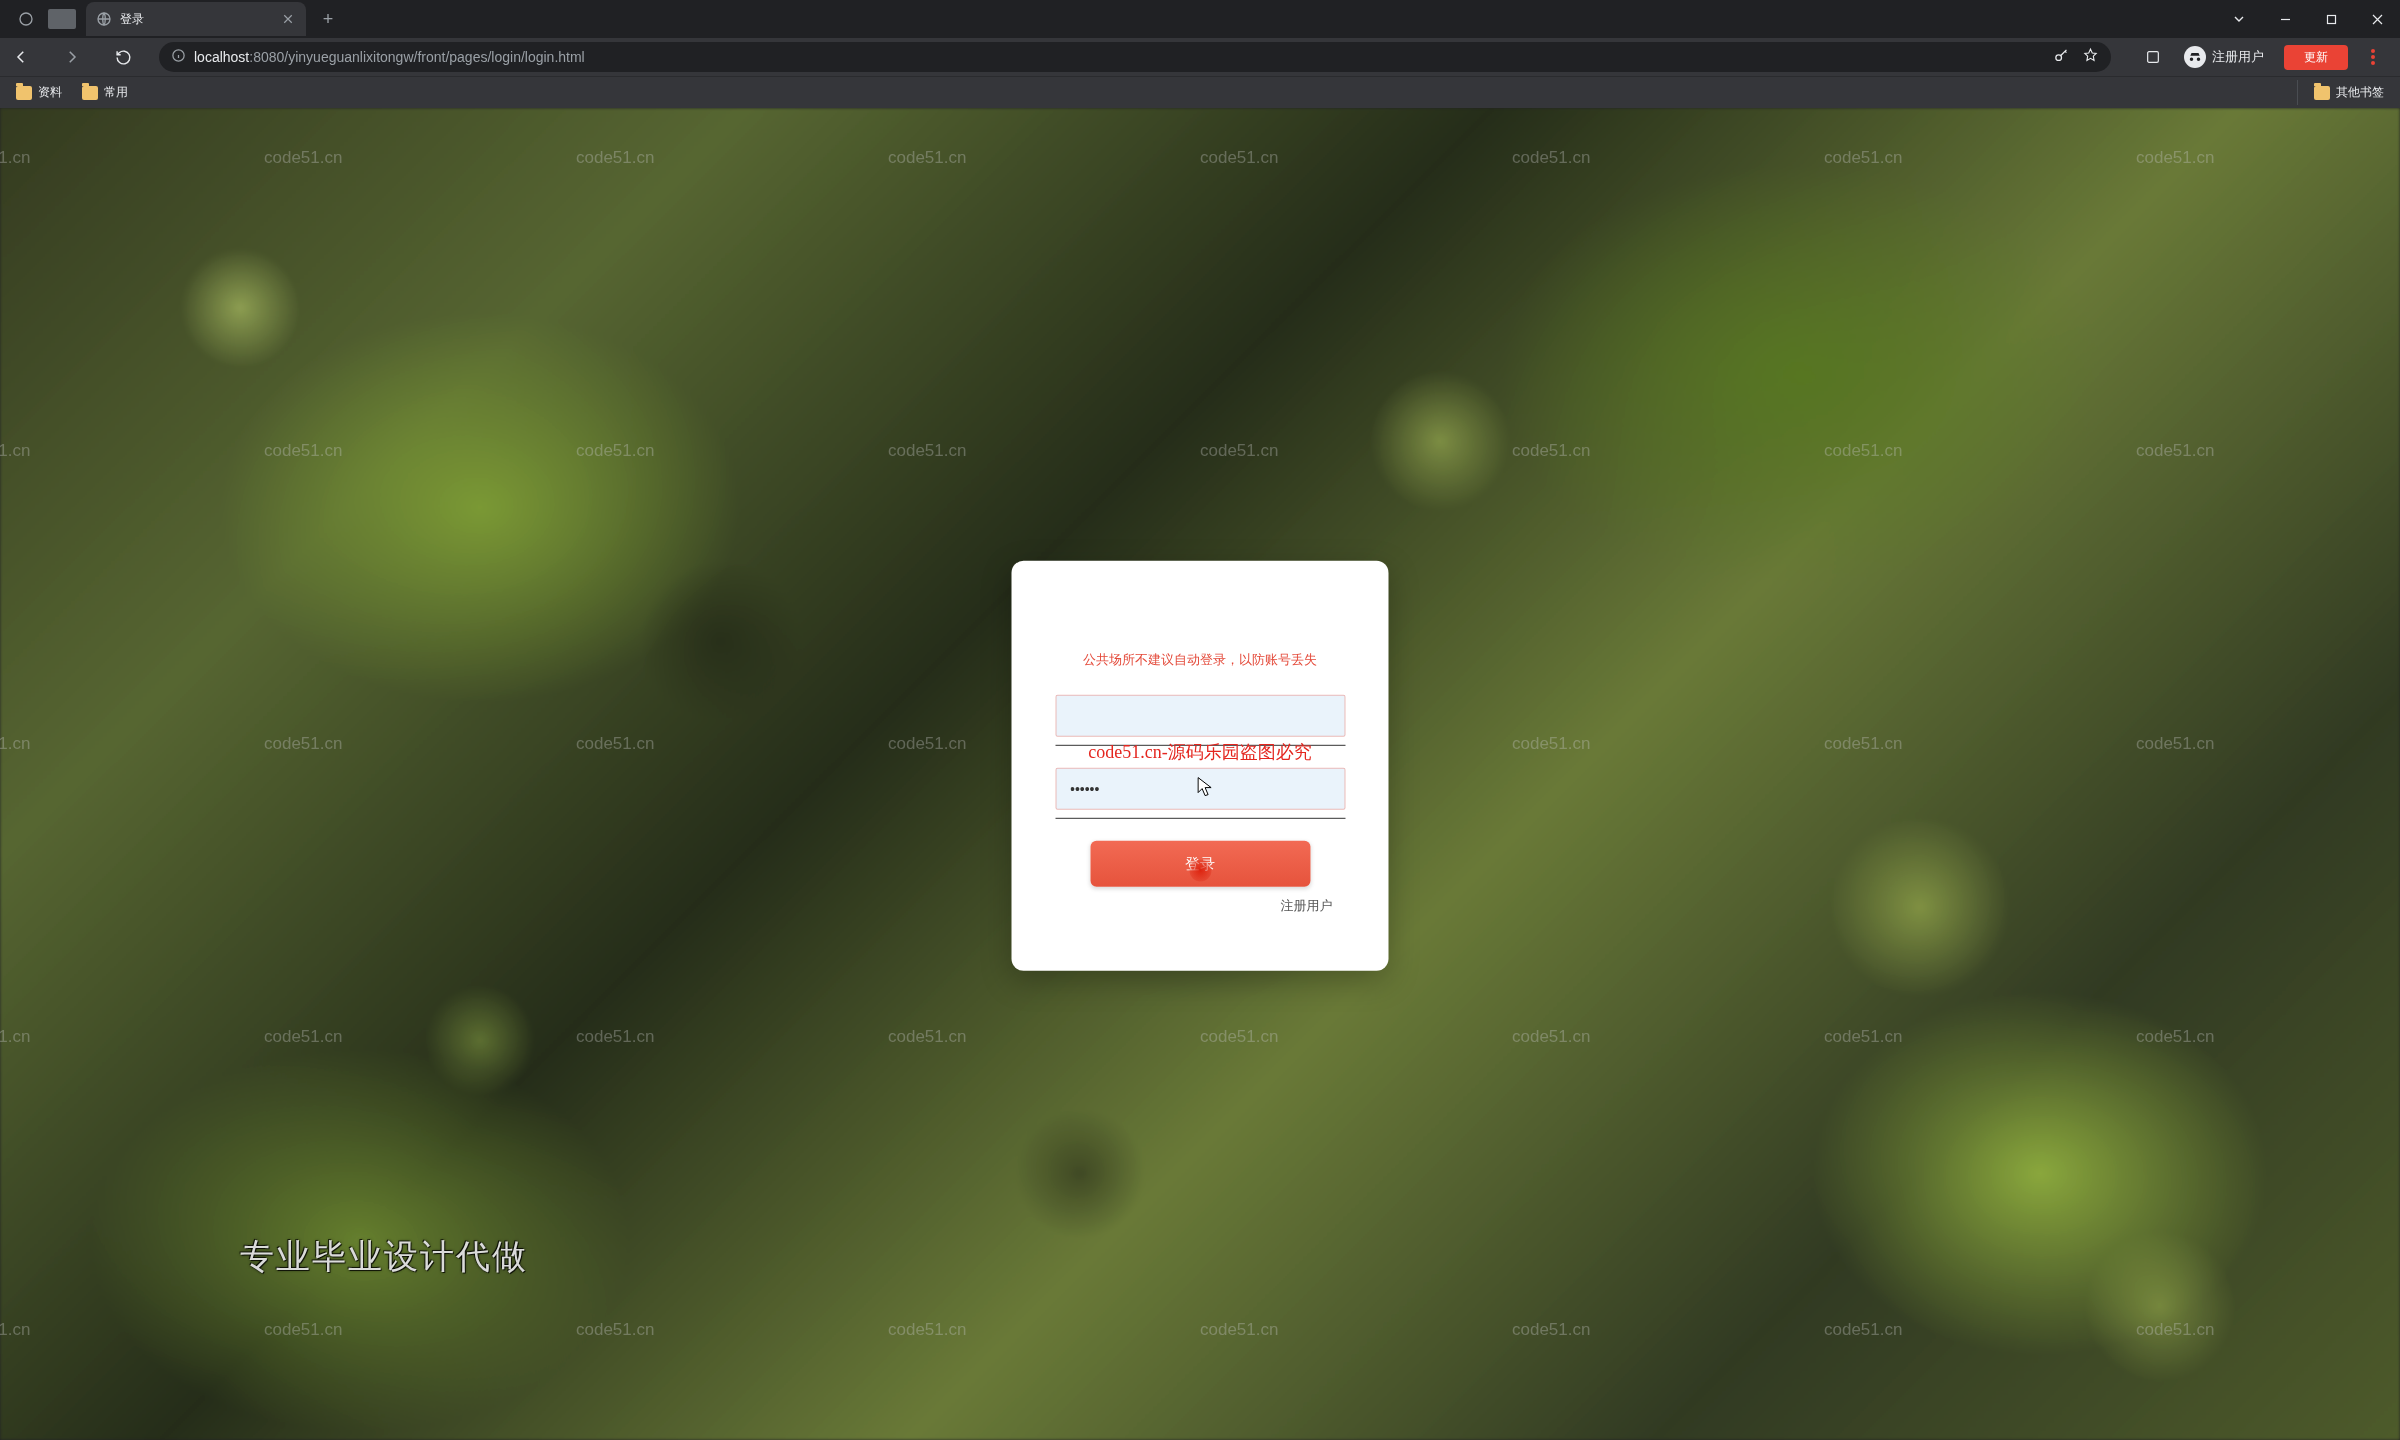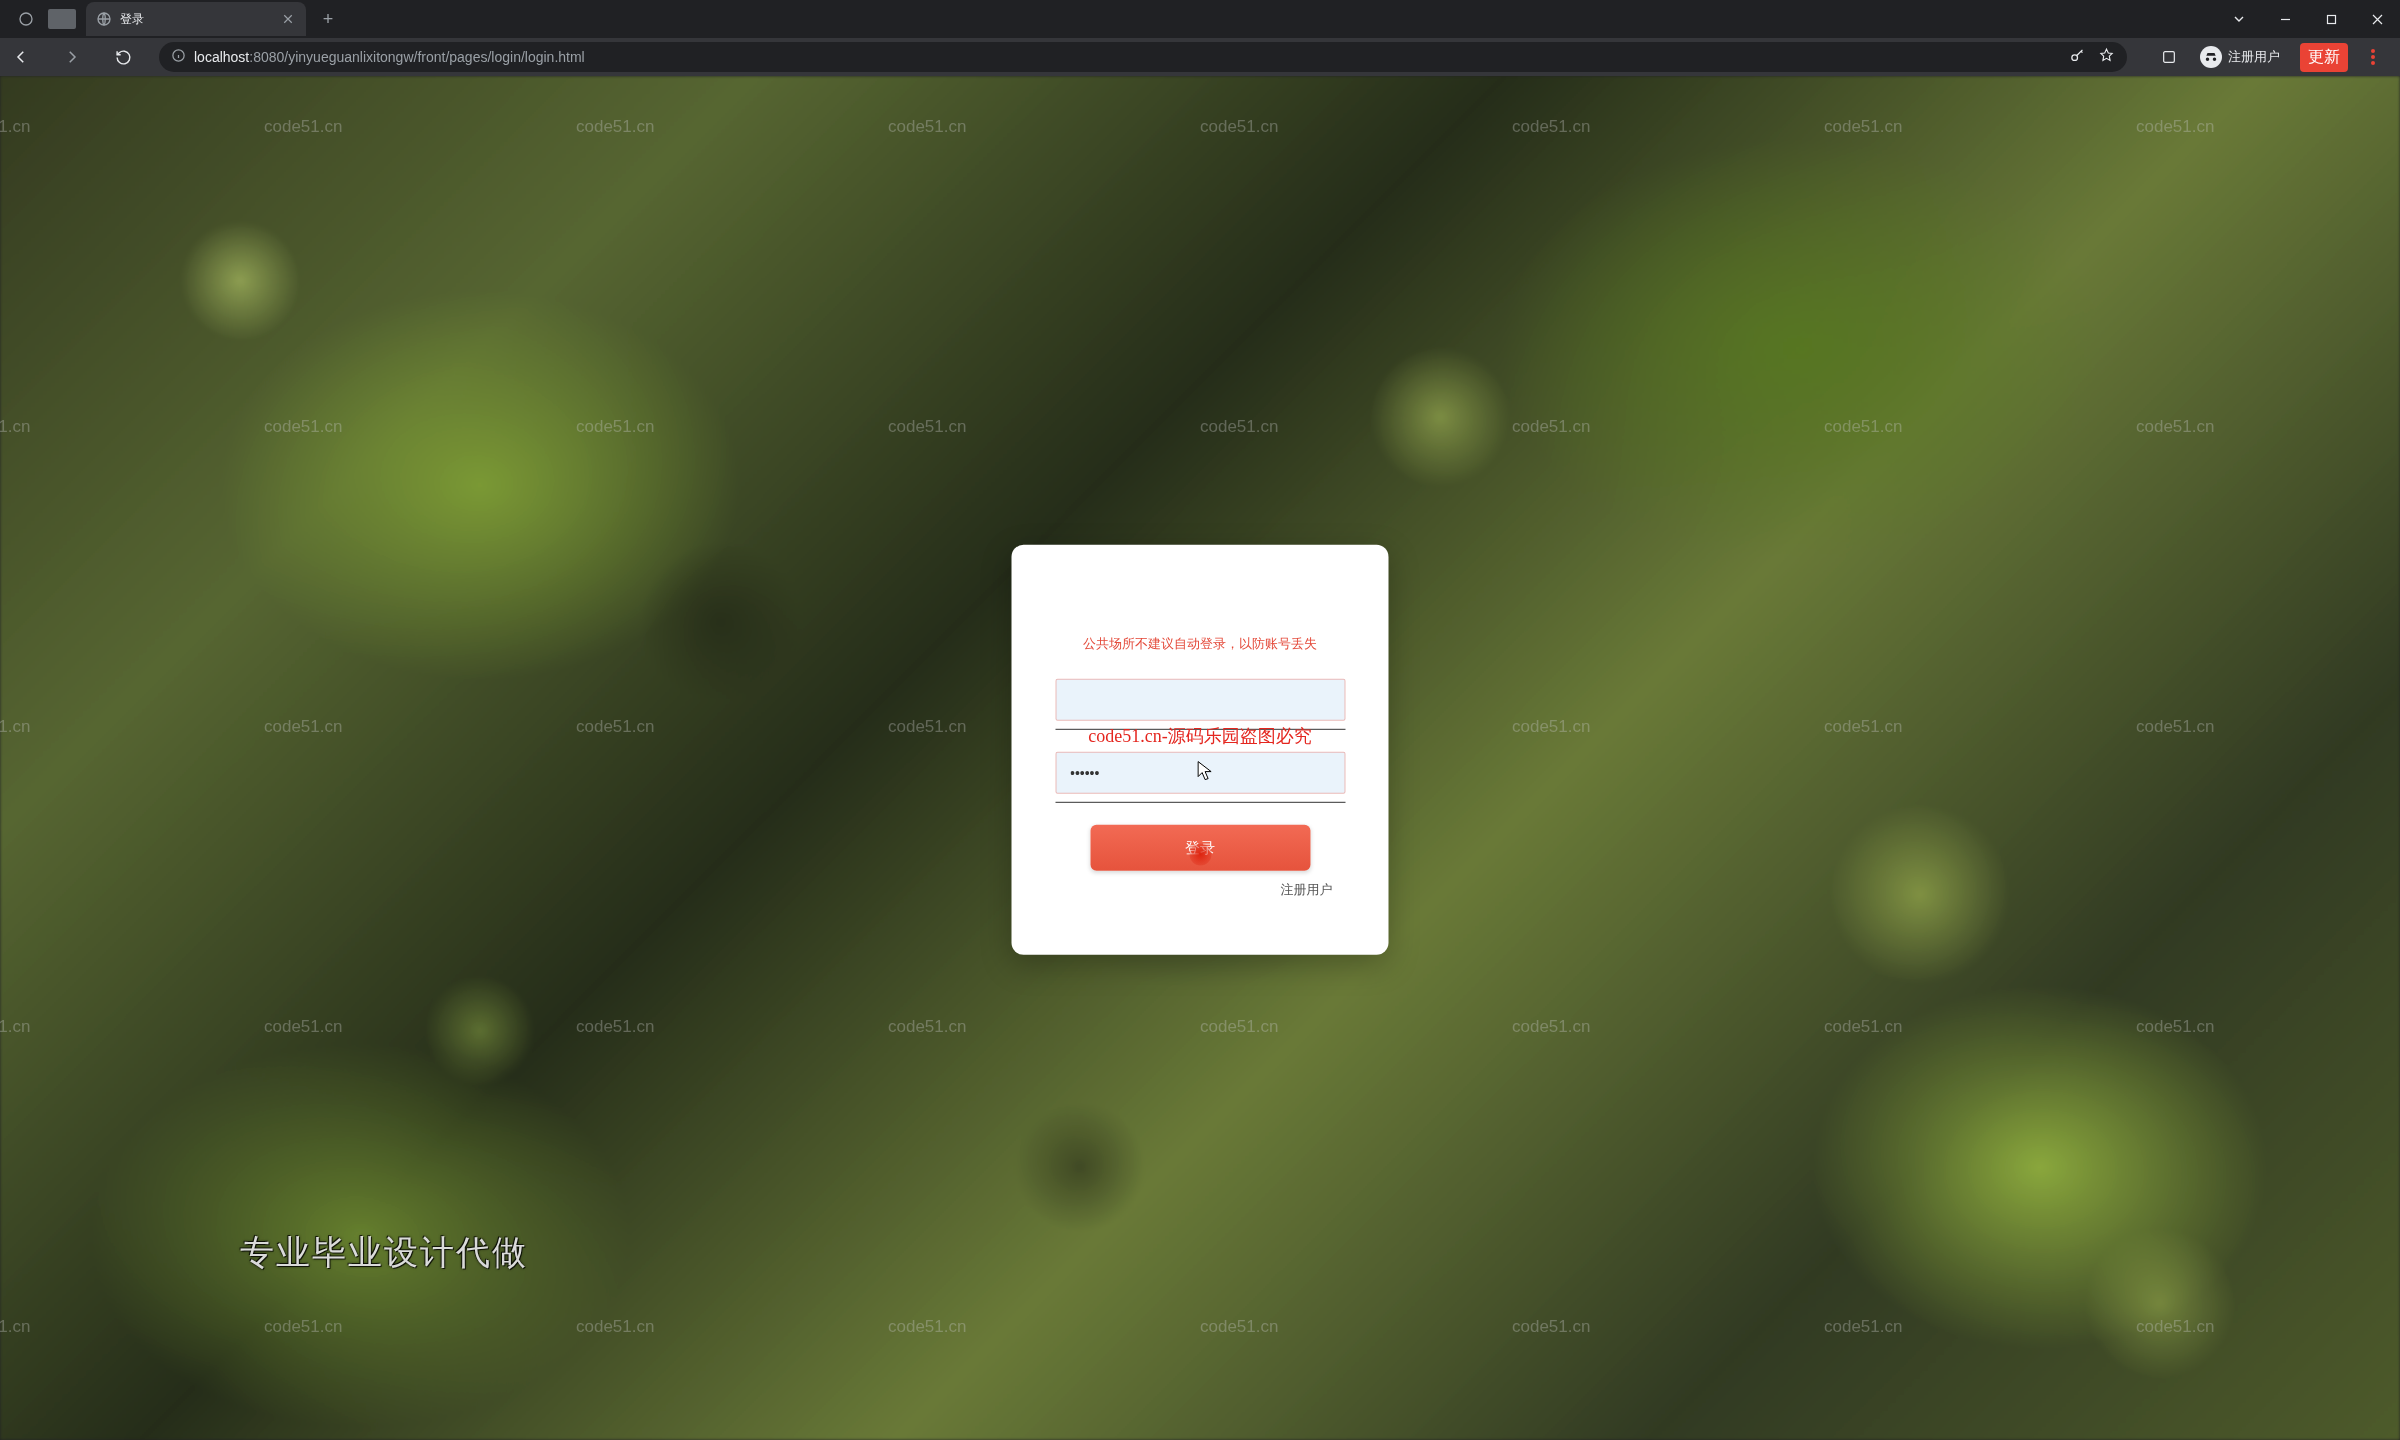--- a/index.html
+++ b/index.html
@@ -25,21 +25,21 @@
   .nav-btn.enabled { color: #e8eaed; }
   .url-box { flex: 1; height: 30px; background: #202124; border-radius: 15px; display: flex; align-items: center; padding: 0 12px; color: #9aa0a6; font-size: 14px; gap: 8px; }
   .url-box .proto { color: #9aa0a6; }
   .url-box .host { color: #e8eaed; }
   .url-box .path { color: #9aa0a6; }
   .url-actions { margin-left: auto; display: flex; gap: 12px; align-items: center; }
   .ext-area { display: flex; align-items: center; gap: 10px; padding: 0 6px; }
   .ext-btn { width: 30px; height: 30px; display: flex; align-items: center; justify-content: center; color: #e8eaed; cursor: pointer; border-radius: 4px; }
   .incog { display: flex; align-items: center; gap: 6px; color: #e8eaed; font-size: 13px; padding: 0 6px; }
   .incog-icon { width: 22px; height: 22px; border-radius: 50%; background: #e8eaed; display: flex; align-items: center; justify-content: center; }
-  .update-btn { background: #ea4335; color: #fff; font-size: 16px; padding: 4px 8px; border-radius: 4px; cursor: pointer; margin-left: 4px; }
+  .update-btn { background: #ea4335; color: #fff; font-size: 12px; padding: 4px 20px; border-radius: 4px; cursor: pointer; margin-left: 4px; }
   .menu-dots { width: 30px; height: 30px; display: flex; align-items: center; justify-content: center; color: #ea4335; cursor: pointer; }
 
   .bookmarks-bar { height: 32px; background: #35363a; border-top: 1px solid #2a2b2e; display: flex; align-items: center; padding: 0 8px; gap: 4px; }
   .bookmark { display: flex; align-items: center; gap: 6px; color: #e8eaed; font-size: 12px; padding: 4px 8px; border-radius: 4px; cursor: pointer; }
   .folder-icon { width: 16px; height: 14px; background: #f0c36d; border-radius: 2px; position: relative; }
   .folder-icon::before { content: ""; position: absolute; top: -3px; left: 0; width: 7px; height: 3px; background: #f0c36d; border-radius: 1px 1px 0 0; }
   .bookmarks-right { margin-left: auto; display: flex; align-items: center; border-left: 1px solid #4a4d52; padding-left: 8px; }
 
   
   .viewport { flex: 1; position: relative; overflow: hidden; }
@@ -195,20 +195,36 @@
       <div class="menu-dots">
         <svg width="4" height="16" viewBox="0 0 4 16" fill="#ea4335">
             <circle cx="2" cy="2" r="2"></circle>
             <circle cx="2" cy="8" r="2"></circle>
             <circle cx="2" cy="14" r="2"></circle>
           </svg>
       </div>
     </div>
   </div>
 
+  <div class="bookmarks-bar">
+    <div class="bookmark">
+      <span class="folder-icon"></span>
+      <span>资料</span>
+    </div>
+    <div class="bookmark">
+      <span class="folder-icon"></span>
+      <span>常用</span>
+    </div>
+    <div class="bookmarks-right">
+      <div class="bookmark">
+        <span class="folder-icon"></span>
+        <span>其他书签</span>
+      </div>
+    </div>
+  </div>
 
   <div class="viewport">
     <div class="page-bg"></div>
 
     <div class="watermarks" id="wm-layer">
         <div class="wm" style="left: -2%; top: 3%;">code51.cn</div>
         <div class="wm" style="left: 11%; top: 3%;">code51.cn</div>
         <div class="wm" style="left: 24%; top: 3%;">code51.cn</div>
         <div class="wm" style="left: 37%; top: 3%;">code51.cn</div>
         <div class="wm" style="left: 50%; top: 3%;">code51.cn</div>

